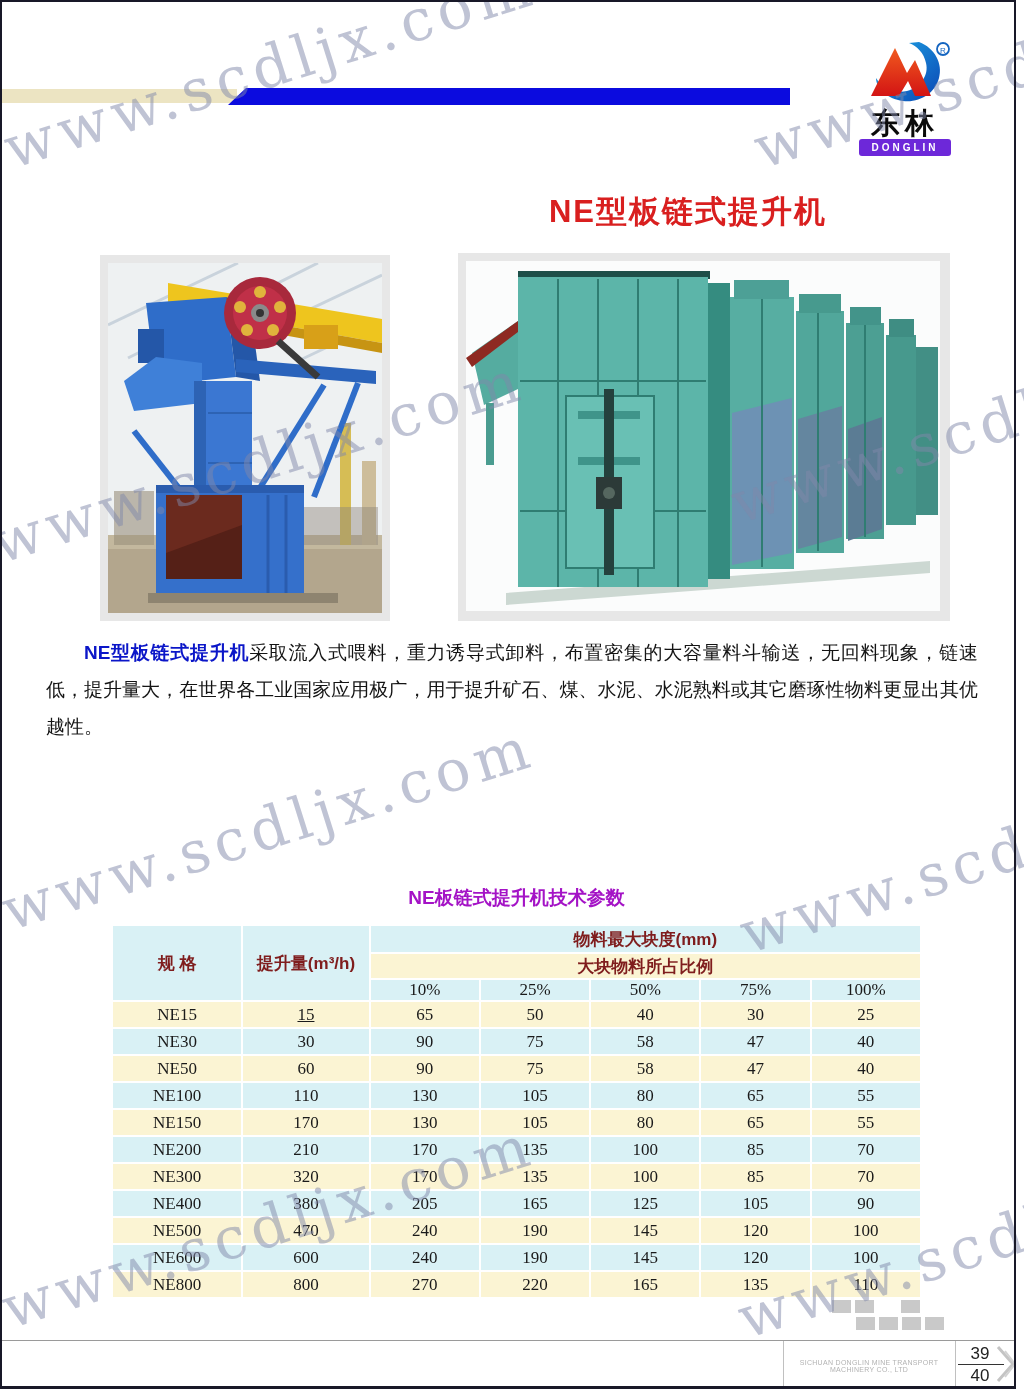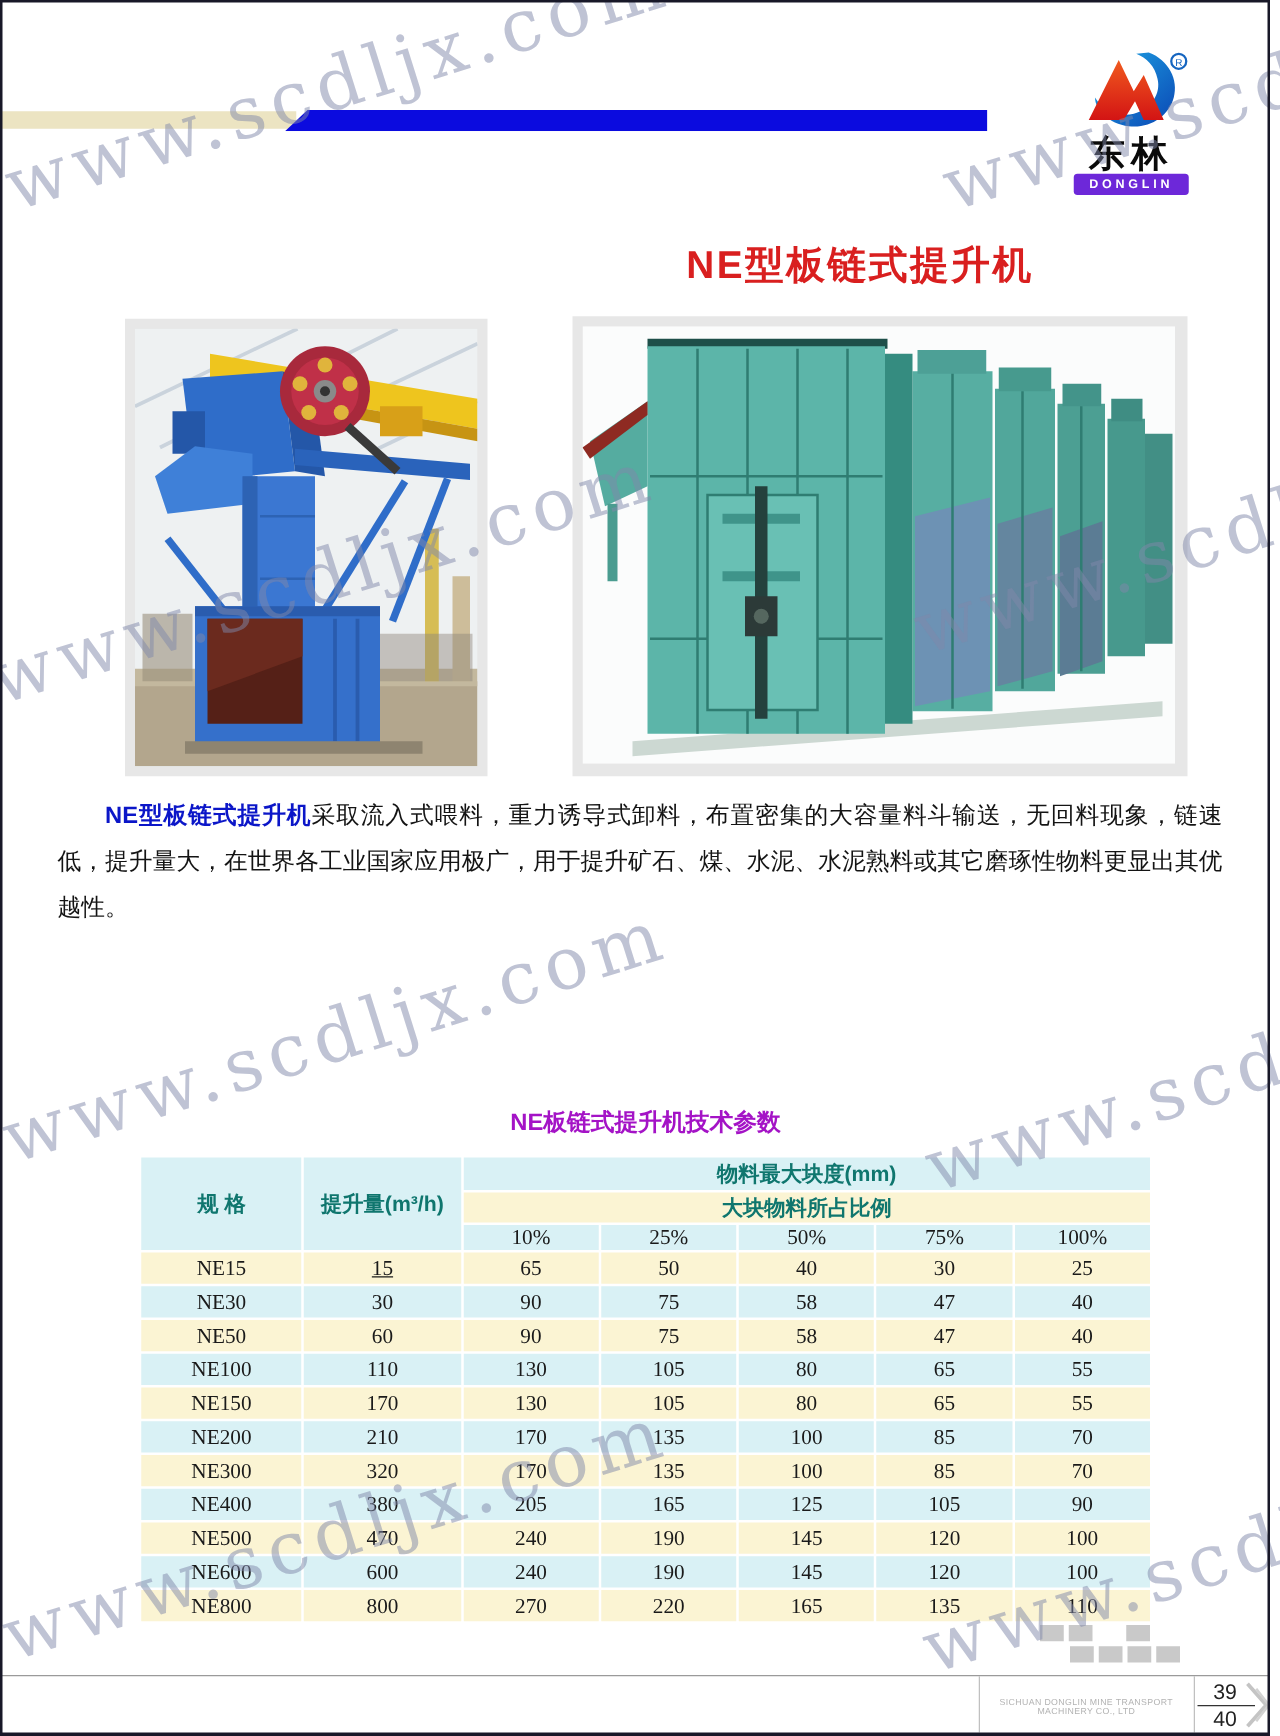--- a/index.html
+++ b/index.html
@@ -40,21 +40,21 @@
               font-size:19px;line-height:37px;text-align:justify;color:#141414}
   .paragraphs p{margin:0;text-indent:2em}
   .lead{color:#0b16c8;font-weight:bold}
 
   
   .table-title{position:absolute;left:113px;top:885px;width:807px;text-align:center;
                font-size:19px;font-weight:bold;color:#a413c6;z-index:3}
   .spec-table{position:absolute;left:111px;top:924px;width:811px;table-layout:fixed;
               border-collapse:separate;border-spacing:2px;z-index:3}
   .spec-table td{text-align:center;padding:0;vertical-align:middle}
-  .hd{font-weight:bold;font-size:17px;color:#0f766e}
+  .hd{font-weight:bold;font-size:17px;color:#7f1d1d}
   .cyan{background:#d9f1f5}
   .cream{background:#fbf4d3}
   .num{font-family:"Liberation Serif",serif;font-size:17px;color:#1a1a1a;font-weight:normal}
 
   
   .sq{position:absolute;width:19px;height:13px;background:#c9c9c9;z-index:2}
 
   
   .footer-rule{position:absolute;left:0;top:1340px;width:1016px;height:1px;background:#9a9a9a;z-index:4}
   .footer-div{position:absolute;top:1341px;width:1px;height:45px;background:#c0c0c0;z-index:4}

